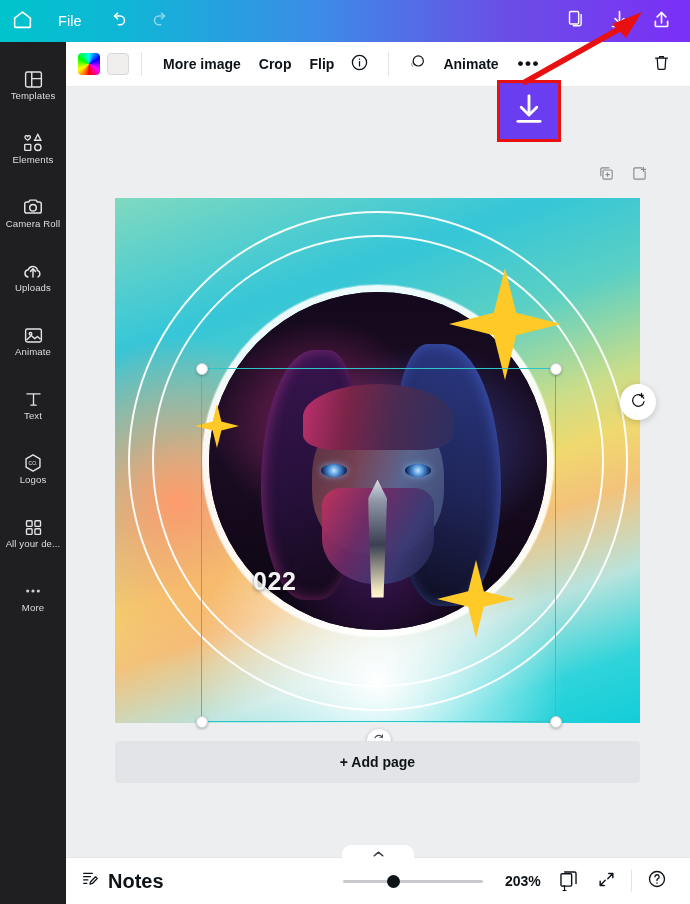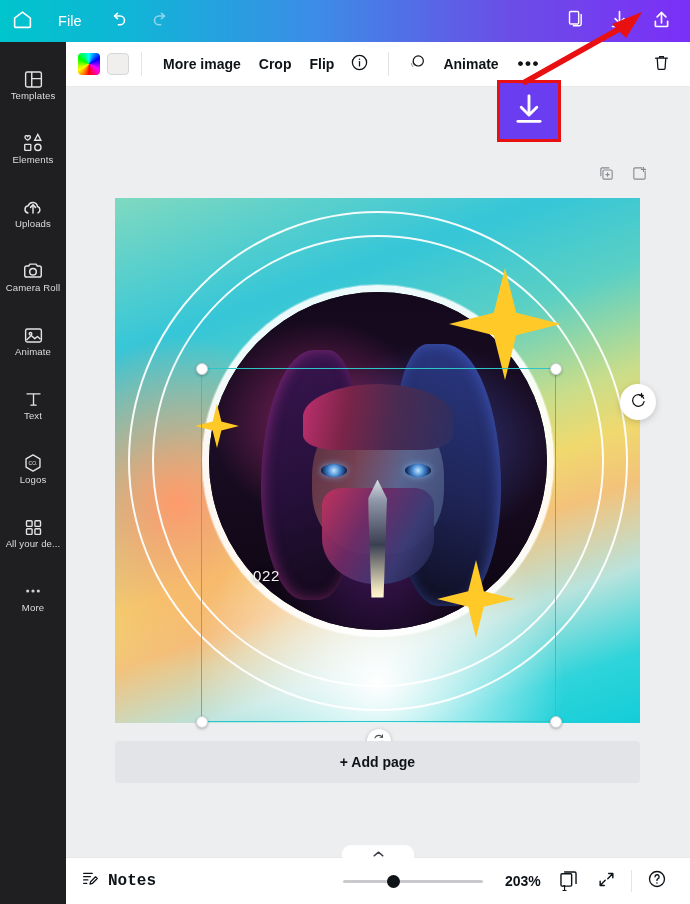--- a/index.html
+++ b/index.html
@@ -168,21 +168,21 @@
   .c-star {
     position: absolute;
     background: #ffc928;
     clip-path: polygon(50% 0%, 60% 40%, 100% 50%, 60% 60%, 50% 100%, 40% 60%, 0% 50%, 40% 40%);
   }
   .star-big { width: 112px; height: 112px; left: 334px; top: 70px; }
   .star-mid { width: 78px; height: 78px; left: 322px; top: 362px; }
   .star-sm  { width: 44px; height: 44px; left: 80px;  top: 206px; }
   .c-year {
     position: absolute; left: 138px; top: 369px; color: #f3f3f3;
-    font-size: 15px; font-weight: 400; letter-spacing: .6px;
+    font-size: 25px; font-weight: 700; letter-spacing: .6px;
     text-shadow: 0 1px 4px rgba(0,0,0,.5);
   }
 
   
   .sel-box {
     position: absolute; left: 86px; top: 170px; width: 355px; height: 354px;
     border: 1.4px solid #2ec5c8; pointer-events: none;
   }
   .handle {
     position: absolute; width: 12px; height: 12px; border-radius: 50%;
@@ -220,21 +220,21 @@
     background: #fff; border-top: 1px solid #e6e7e9;
     display: flex; align-items: center; padding: 0 14px;
   }
   .notch {
     position: absolute; left: 50%; top: -13px; transform: translateX(-50%);
     width: 72px; height: 14px; background: #fff;
     border-radius: 9px 9px 0 0; display: flex; align-items: flex-start;
     justify-content: center; cursor: pointer;
   }
   .notes-btn { display: flex; align-items: center; gap: 9px; cursor: pointer; }
-  .notes-label { font-size: 16px; font-weight: 700; color: #0e1318; font-family: Liberation Mono, monospace; }
+  .notes-label { font-size: 20px; font-weight: 700; color: #0e1318; }
   .bb-spacer { flex: 1; }
   .slider { width: 140px; height: 16px; position: relative; cursor: pointer; }
   .slider .track {
     position: absolute; left: 0; top: 7px; width: 140px; height: 2.5px;
     background: #c8cace; border-radius: 2px;
   }
   .slider .thumb {
     position: absolute; left: 44px; top: 2px; width: 13px; height: 13px;
     border-radius: 50%; background: #0e1318; cursor: pointer;
   }
@@ -334,37 +334,37 @@
           <path d="M17.2 2.6 20.6 9h-6.8z"></path>
           <rect x="3" y="13.5" width="6.6" height="6.6" rx=".7"></rect>
           <circle cx="17.3" cy="16.8" r="3.4"></circle>
         </svg>
       </span>
       <span class="side-label">Elements</span>
     </div>
 
     <div class="side-item">
       <span class="side-icon">
+        <svg width="22" height="22" viewBox="0 0 24 24" fill="none" stroke="#e4e4e6" stroke-width="1.6" stroke-linejoin="round">
+          <path d="M3 8.5a2 2 0 0 1 2-2h2.3l1.4-2h6.6l1.4 2H19a2 2 0 0 1 2 2v8a2 2 0 0 1-2 2H5a2 2 0 0 1-2-2z"></path>
+          <circle cx="12" cy="12.8" r="3.6"></circle>
+        </svg>
+      </span>
+      <span class="side-label">Camera Roll</span>
+    </div>
+
+    <div class="side-item">
+      <span class="side-icon">
         <svg width="22" height="22" viewBox="0 0 24 24" fill="none" stroke="#e4e4e6" stroke-width="1.6" stroke-linecap="round" stroke-linejoin="round">
           <path d="M6.5 18.5A4 4 0 0 1 6.8 10.6a5.2 5.2 0 0 1 10.1.9 3.8 3.8 0 0 1 .6 7"></path>
           <path d="M12 18.5V10"></path>
             <polyline points="9.3,12.4 12,9.7 14.7,12.4"></polyline>
         </svg>
       </span>
       <span class="side-label">Uploads</span>
-    </div>
-
-    <div class="side-item">
-      <span class="side-icon">
-        <svg width="22" height="22" viewBox="0 0 24 24" fill="none" stroke="#e4e4e6" stroke-width="1.6" stroke-linejoin="round">
-          <path d="M3 8.5a2 2 0 0 1 2-2h2.3l1.4-2h6.6l1.4 2H19a2 2 0 0 1 2 2v8a2 2 0 0 1-2 2H5a2 2 0 0 1-2-2z"></path>
-          <circle cx="12" cy="12.8" r="3.6"></circle>
-        </svg>
-      </span>
-      <span class="side-label">Camera Roll</span>
     </div>
 
     <div class="side-item">
       <span class="side-icon">
         <svg width="21" height="21" viewBox="0 0 24 24" fill="none" stroke="#e4e4e6" stroke-width="1.6" stroke-linejoin="round">
           <rect x="3" y="4.5" width="18" height="15" rx="2"></rect>
           <circle cx="8.6" cy="10" r="1.5"></circle>
             <path d="M4 17.2 9.5 12l4 3.6 3-2.4 3.5 3"></path>
         </svg>
       </span>

